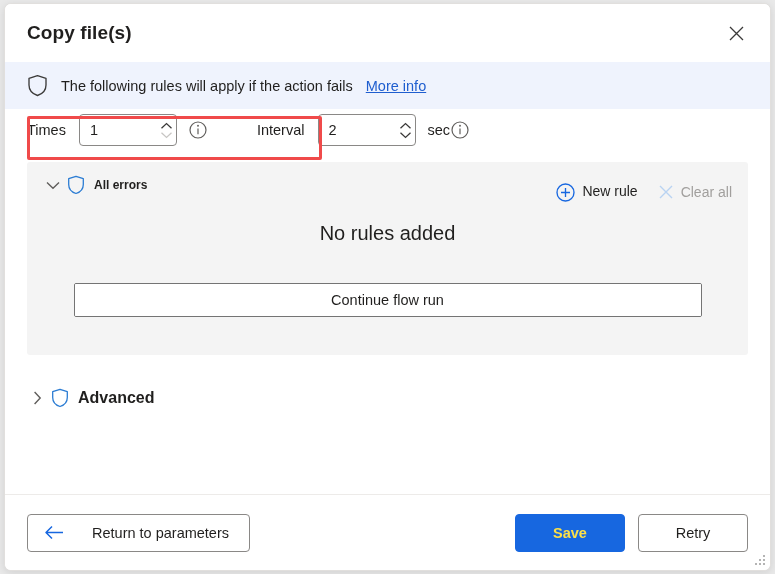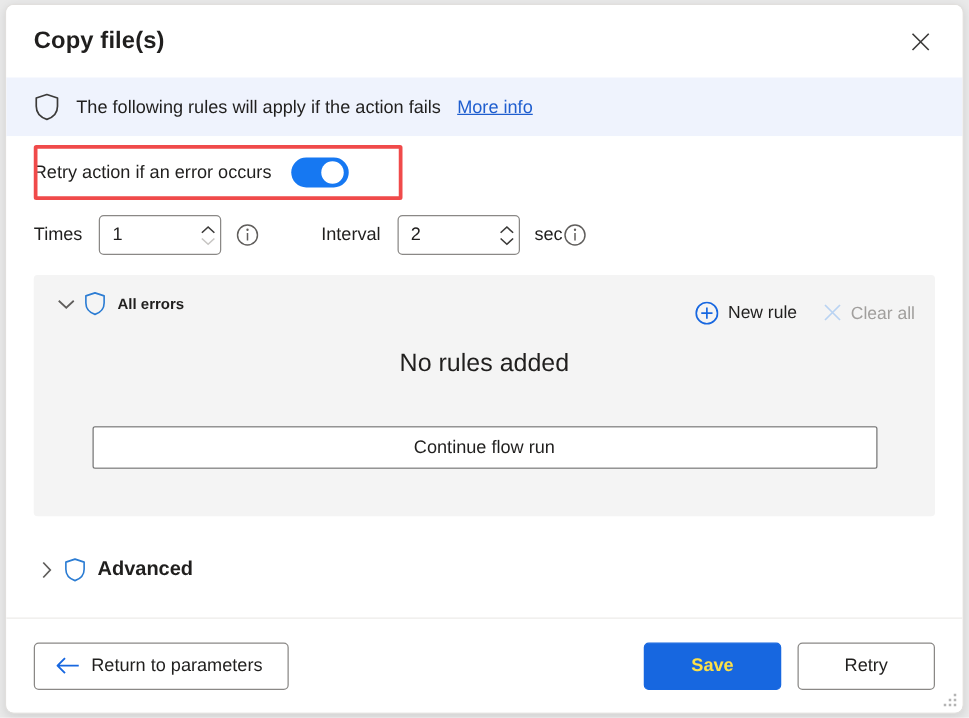--- a/index.html
+++ b/index.html
@@ -270,21 +270,21 @@
     align-items: center;
     justify-content: center;
     cursor: pointer;
     font-family: "Liberation Sans", sans-serif;
     border: 1px solid #8a8886;
     background: #ffffff;
     color: #201f1e;
     padding: 0 18px;
   }
   .btn-return {
-    gap: 9px;
+    gap: 28px;
     padding: 0 20px 0 16px;
   }
   .btn-primary {
     background: #1767e0;
     border-color: #1767e0;
     color: #fde047;
     font-weight: bold;
     width: 110px;
     padding: 0;
   }
@@ -317,26 +317,20 @@
       <path d="M10.5 1.6 L19 4.4 V11 c0 5.3 -3.6 8.9 -8.5 10.5 C5.6 19.9 2 16.3 2 11 V4.4 Z" fill="none" stroke="#3b3a39" stroke-width="1.35" stroke-linejoin="round"></path>
     </svg>
     <span class="banner-text">The following rules will apply if the action fails</span>
     <span class="banner-link">More info</span>
   </div>
 
   <div class="body">
 
     <div class="highlight-box"></div>
 
-    <div class="retry-row">
-      <span class="retry-label">Retry action if an error occurs</span>
-      <div class="toggle">
-        <div class="knob"></div>
-      </div>
-    </div>
 
     <div class="spin-row">
       <span class="spin-label">Times</span>
       <div class="spinner">
         <input type="text" value="1" style="">
         <div class="spin-arrows">
           <span class="arrow">
             <svg width="13" height="8" viewBox="0 0 13 8">
               <path d="M1.5 6.2 L6.5 1.6 L11.5 6.2" fill="none" stroke="#3b3a39" stroke-width="1.3"></path>
             </svg>

